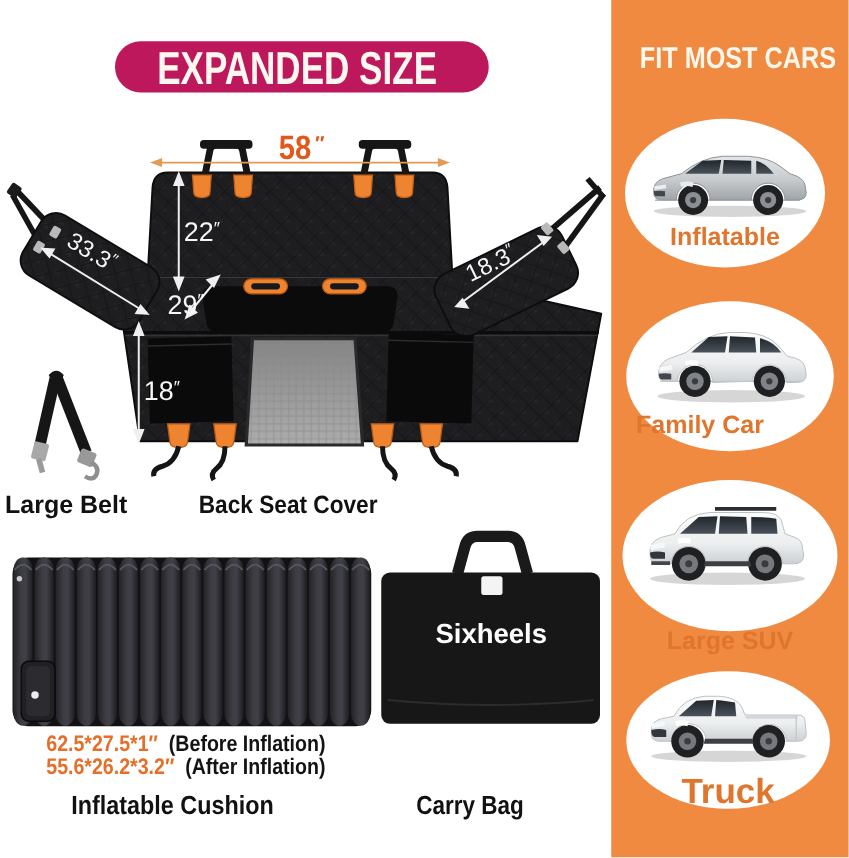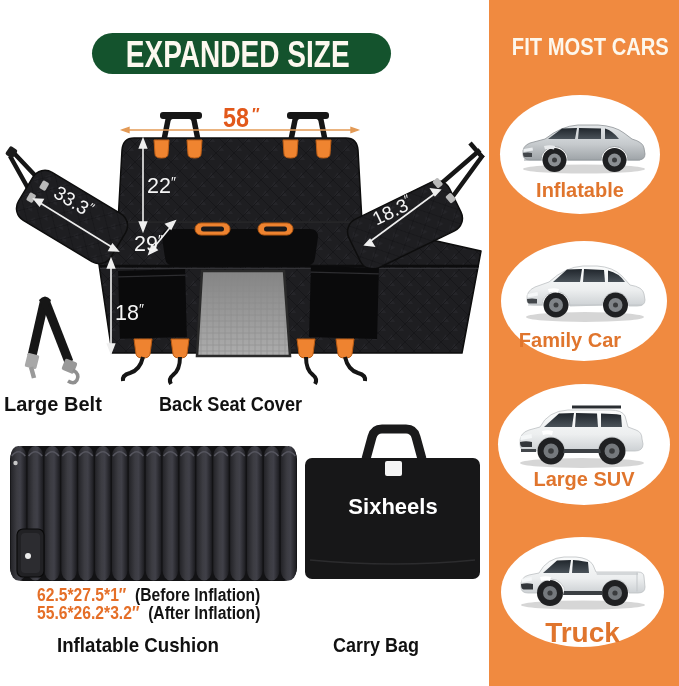--- a/index.html
+++ b/index.html
@@ -2,40 +2,40 @@
 <html><head>
 <meta charset="utf-8">
 <style>
 html,body{margin:0;padding:0;}
 body{width:679px;height:686px;position:relative;overflow:hidden;background:#fff;
      font-family:"Liberation Sans", sans-serif;}
 .abs{position:absolute;}
 #sidebar{left:489px;top:0;width:190px;height:686px;background:#f08a40;}
 .ell{position:absolute;background:#fff;border-radius:50%;}
 .elabel{position:absolute;color:#e0752d;font-weight:bold;text-align:center;width:100%;}
-#pill{left:92px;top:33px;width:299px;height:41px;background:#14532d;border-radius:21px;
+#pill{left:92px;top:33px;width:299px;height:41px;background:#be185d;border-radius:21px;
       color:#fdf8ef;font-weight:bold;font-size:37px;text-align:center;line-height:43px;}
 #pill span{display:inline-block;transform:scaleX(0.758);transform-origin:50% 50%;white-space:nowrap;margin-left:-8px;}
 #fitmost{left:495px;top:33px;width:190px;text-align:center;color:#fdf7ec;font-weight:bold;font-size:24px;}
 #fitmost span{display:inline-block;transform:scaleX(0.841);white-space:nowrap;}
 .blabel{color:#111;font-weight:bold;font-size:20px;white-space:nowrap;transform-origin:0 0;}
 </style>
 </head>
 <body>
 <div class="abs" id="sidebar"></div>
 <div class="abs" id="fitmost"><span>FIT MOST CARS</span></div>
 
 <div class="ell" style="left:500px;top:95px;width:160px;height:119px;"></div>
 <div class="ell" style="left:501px;top:241px;width:166px;height:120px;"></div>
 <div class="ell" style="left:498px;top:384px;width:172px;height:121px;"></div>
 <div class="ell" style="left:501px;top:537px;width:163px;height:110px;"></div>
 
 <div class="abs elabel" style="left:500px;top:179px;width:160px;font-size:20px;">Inflatable</div>
-<div class="abs elabel" style="left:487px;top:329px;width:166px;font-size:20px;">Family Car</div>
-<div class="abs elabel" style="left:498px;top:468px;width:172px;font-size:20px;">Large SUV</div>
+<div class="abs elabel" style="left:477px;top:329px;width:166px;font-size:20px;">Family Car</div>
+<div class="abs elabel" style="left:498px;top:502px;width:172px;font-size:20px;">Large SUV</div>
 <div class="abs elabel" style="left:501px;top:617px;width:163px;font-size:28px;">Truck</div>
 
 <div class="abs" id="pill"><span>EXPANDED SIZE</span></div>
 
 <svg class="abs" id="main" style="left:0;top:0;" width="679" height="686" viewBox="0 0 679 686">
 <defs>
 <pattern id="quilt" width="18" height="18" patternUnits="userSpaceOnUse">
   <rect width="18" height="18" fill="#1e1e21"></rect>
   <path d="M4.5,1.5 L8,7 L1,7 Z" fill="#252529"></path>
   <path d="M13.5,10.5 L17,16 L10,16 Z" fill="#252529"></path>

